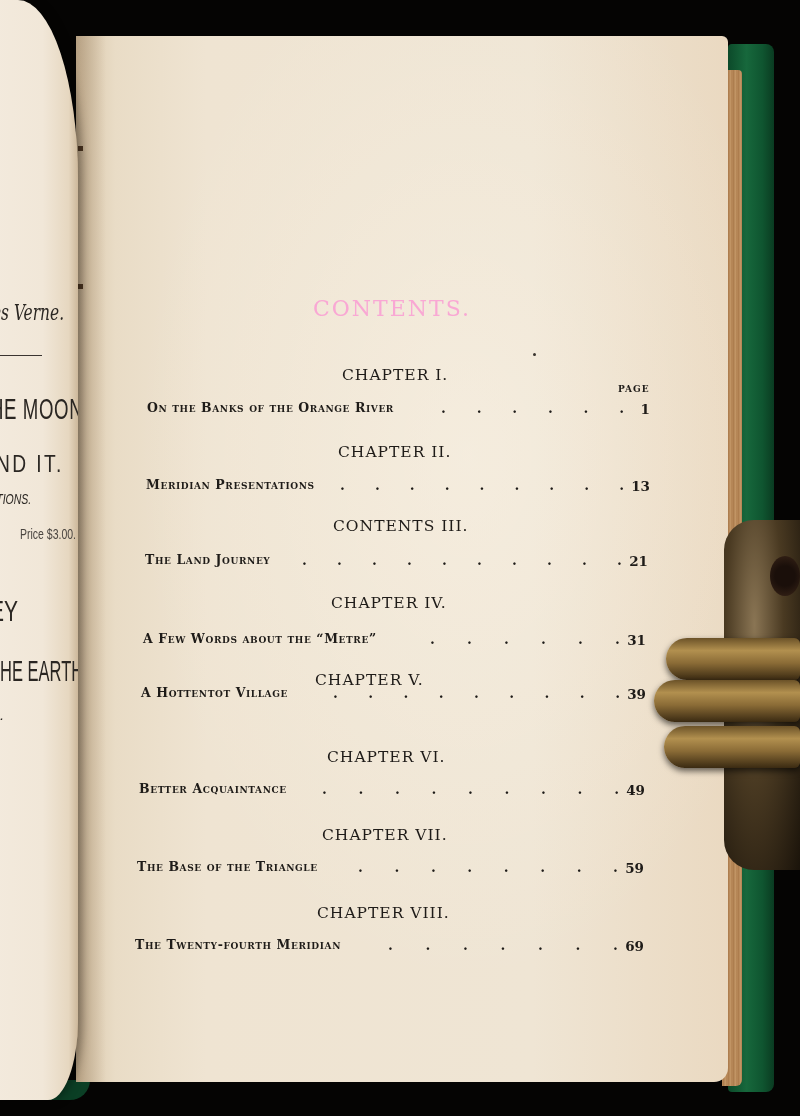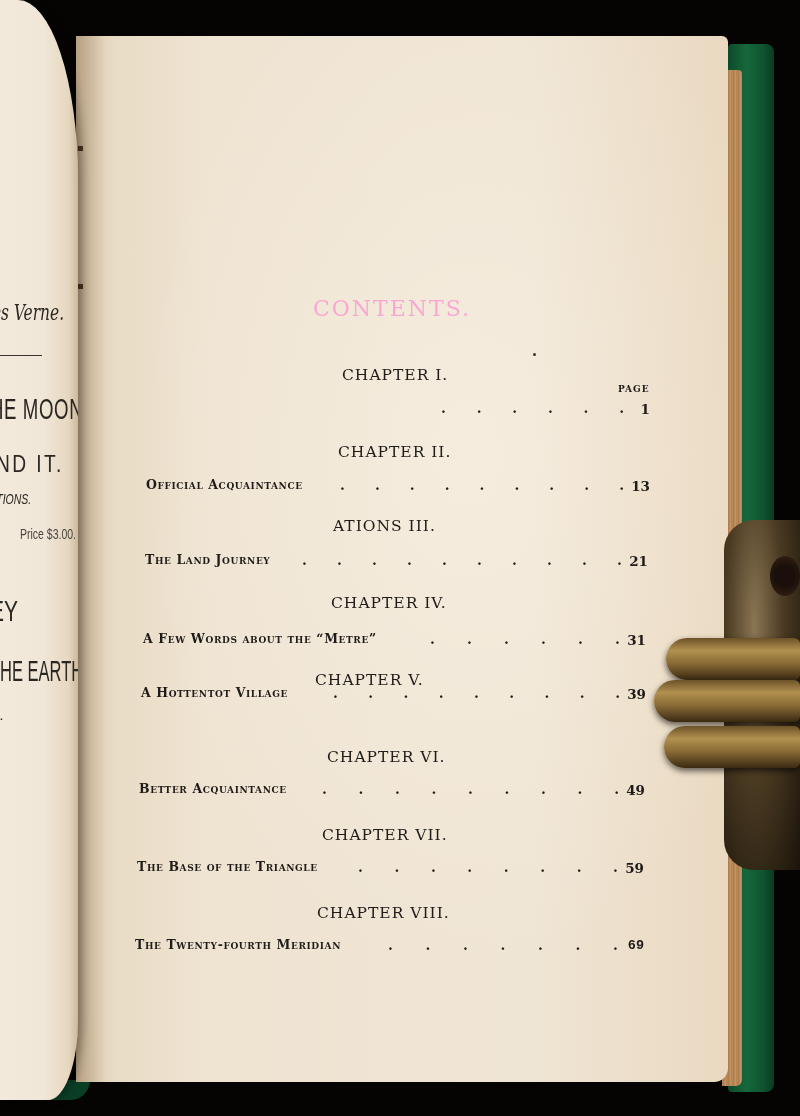--- a/index.html
+++ b/index.html
@@ -125,47 +125,48 @@
   <div class="left-text lt-s">S.</div>
 </div>
 
 <div class="toc-title"><span>CONTENTS.</span></div>
 <div class="stray-dot"></div>
 <div class="page-label">PAGE</div>
 
 <div id="toc">
     <div class="chapter-head" style="left: 342px; top: 366px;">CHAPTER I.</div>
     <div class="entry" style="left: 147px; top: 400px; width: 503px;">
+      <span class="entry-title">On the Banks of the Orange River</span>
       <span class="entry-dots" style="left: 294px; width: 183px;">
         <span>.</span>
         <span>.</span>
         <span>.</span>
         <span>.</span>
         <span>.</span>
         <span>.</span>
       </span>
       <span class="entry-page" style="right: 0px;">1</span>
     </div>
     <div class="chapter-head" style="left: 338px; top: 443px;">CHAPTER II.</div>
     <div class="entry" style="left: 146px; top: 477px; width: 504px;">
-      <span class="entry-title">Official Acquaintance</span>
+      <span class="entry-title">Meridian Presentations</span>
       <span class="entry-dots" style="left: 194px; width: 284px;">
         <span>.</span>
         <span>.</span>
         <span>.</span>
         <span>.</span>
         <span>.</span>
         <span>.</span>
         <span>.</span>
         <span>.</span>
         <span>.</span>
       </span>
       <span class="entry-page" style="right: 0px;">13</span>
     </div>
-    <div class="chapter-head" style="left: 333px; top: 517px;">ATIONS III.</div>
+    <div class="chapter-head" style="left: 333px; top: 517px;">CONTENTS III.</div>
     <div class="entry" style="left: 145px; top: 552px; width: 503px;">
       <span class="entry-title">The Land Journey</span>
       <span class="entry-dots" style="left: 157px; width: 320px;">
         <span>.</span>
         <span>.</span>
         <span>.</span>
         <span>.</span>
         <span>.</span>
         <span>.</span>
         <span>.</span>
@@ -240,21 +241,21 @@
       <span class="entry-title">The Twenty-fourth Meridian</span>
       <span class="entry-dots" style="left: 253px; width: 230px;">
         <span>.</span>
         <span>.</span>
         <span>.</span>
         <span>.</span>
         <span>.</span>
         <span>.</span>
         <span>.</span>
       </span>
-      <span class="entry-page" style="right: 0px; font-family: Liberation Mono, monospace;">69</span>
+      <span class="entry-page" style="right: 0px;">69</span>
     </div>
   </div>
 
 <div class="clip">
   <div class="body"></div>
   <div class="hole"></div>
   <div class="finger" style="left:14px; top:118px; width:134px;"></div>
   <div class="finger" style="left:2px; top:160px; width:146px;"></div>
   <div class="finger" style="left:12px; top:206px; width:136px;"></div>
 </div>

